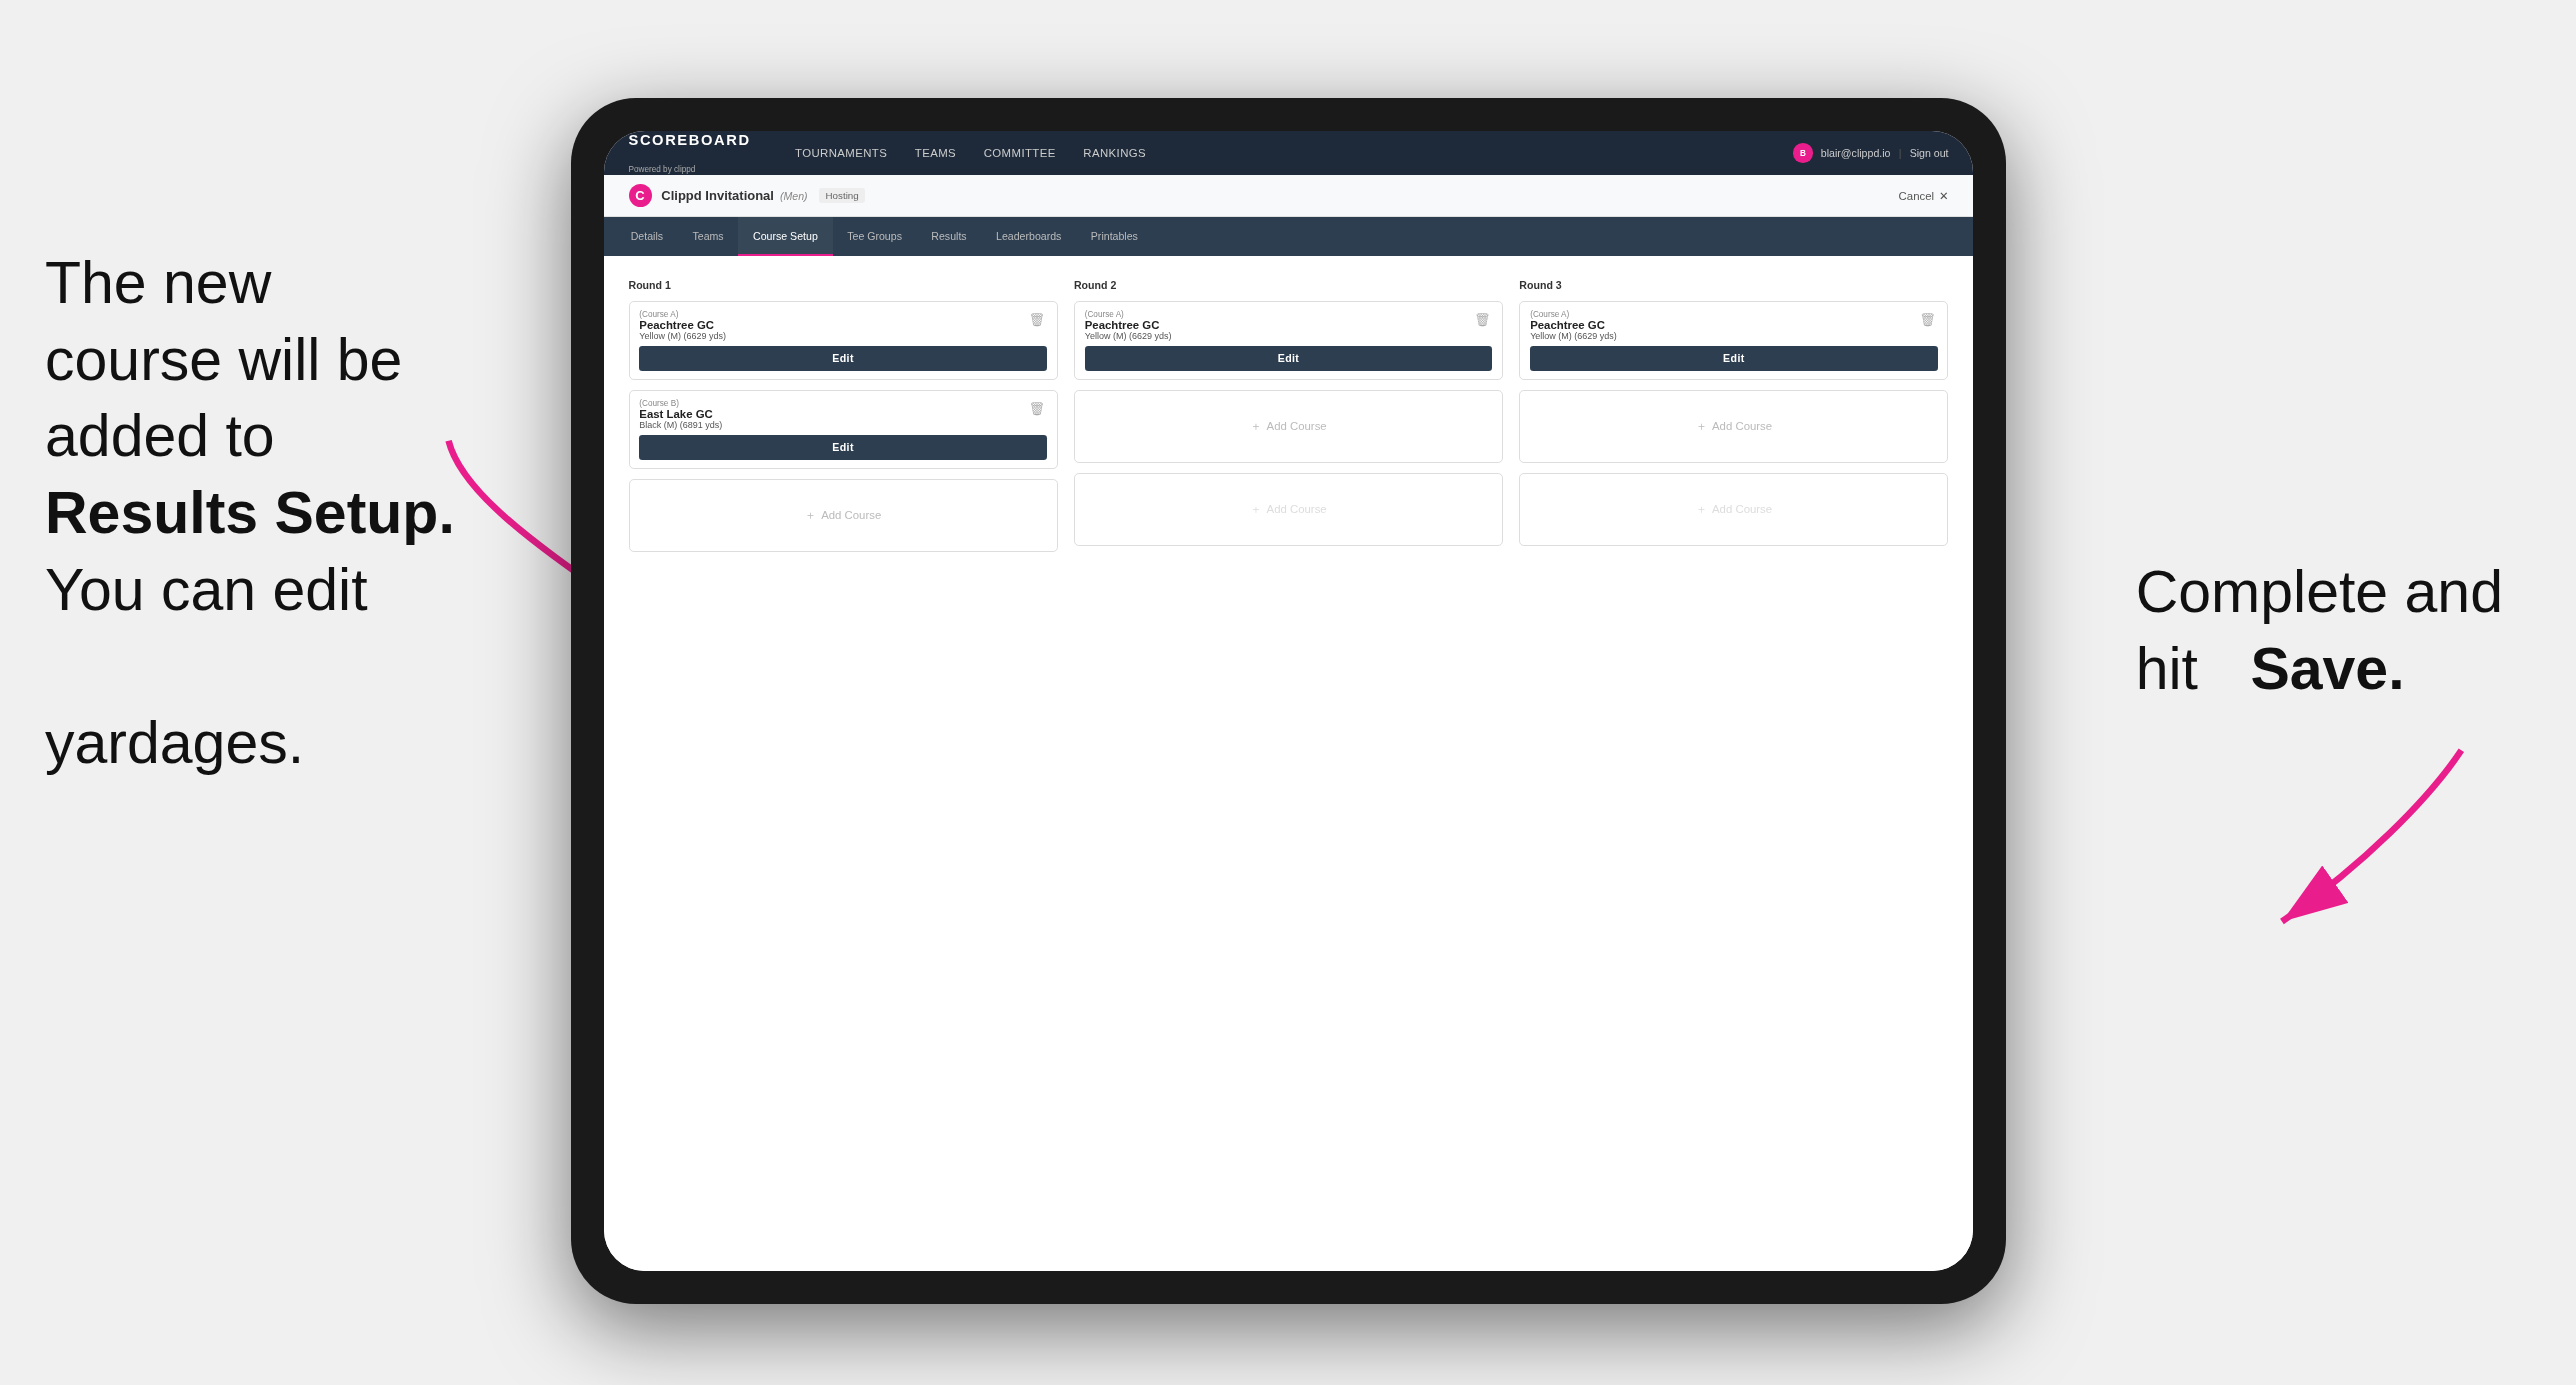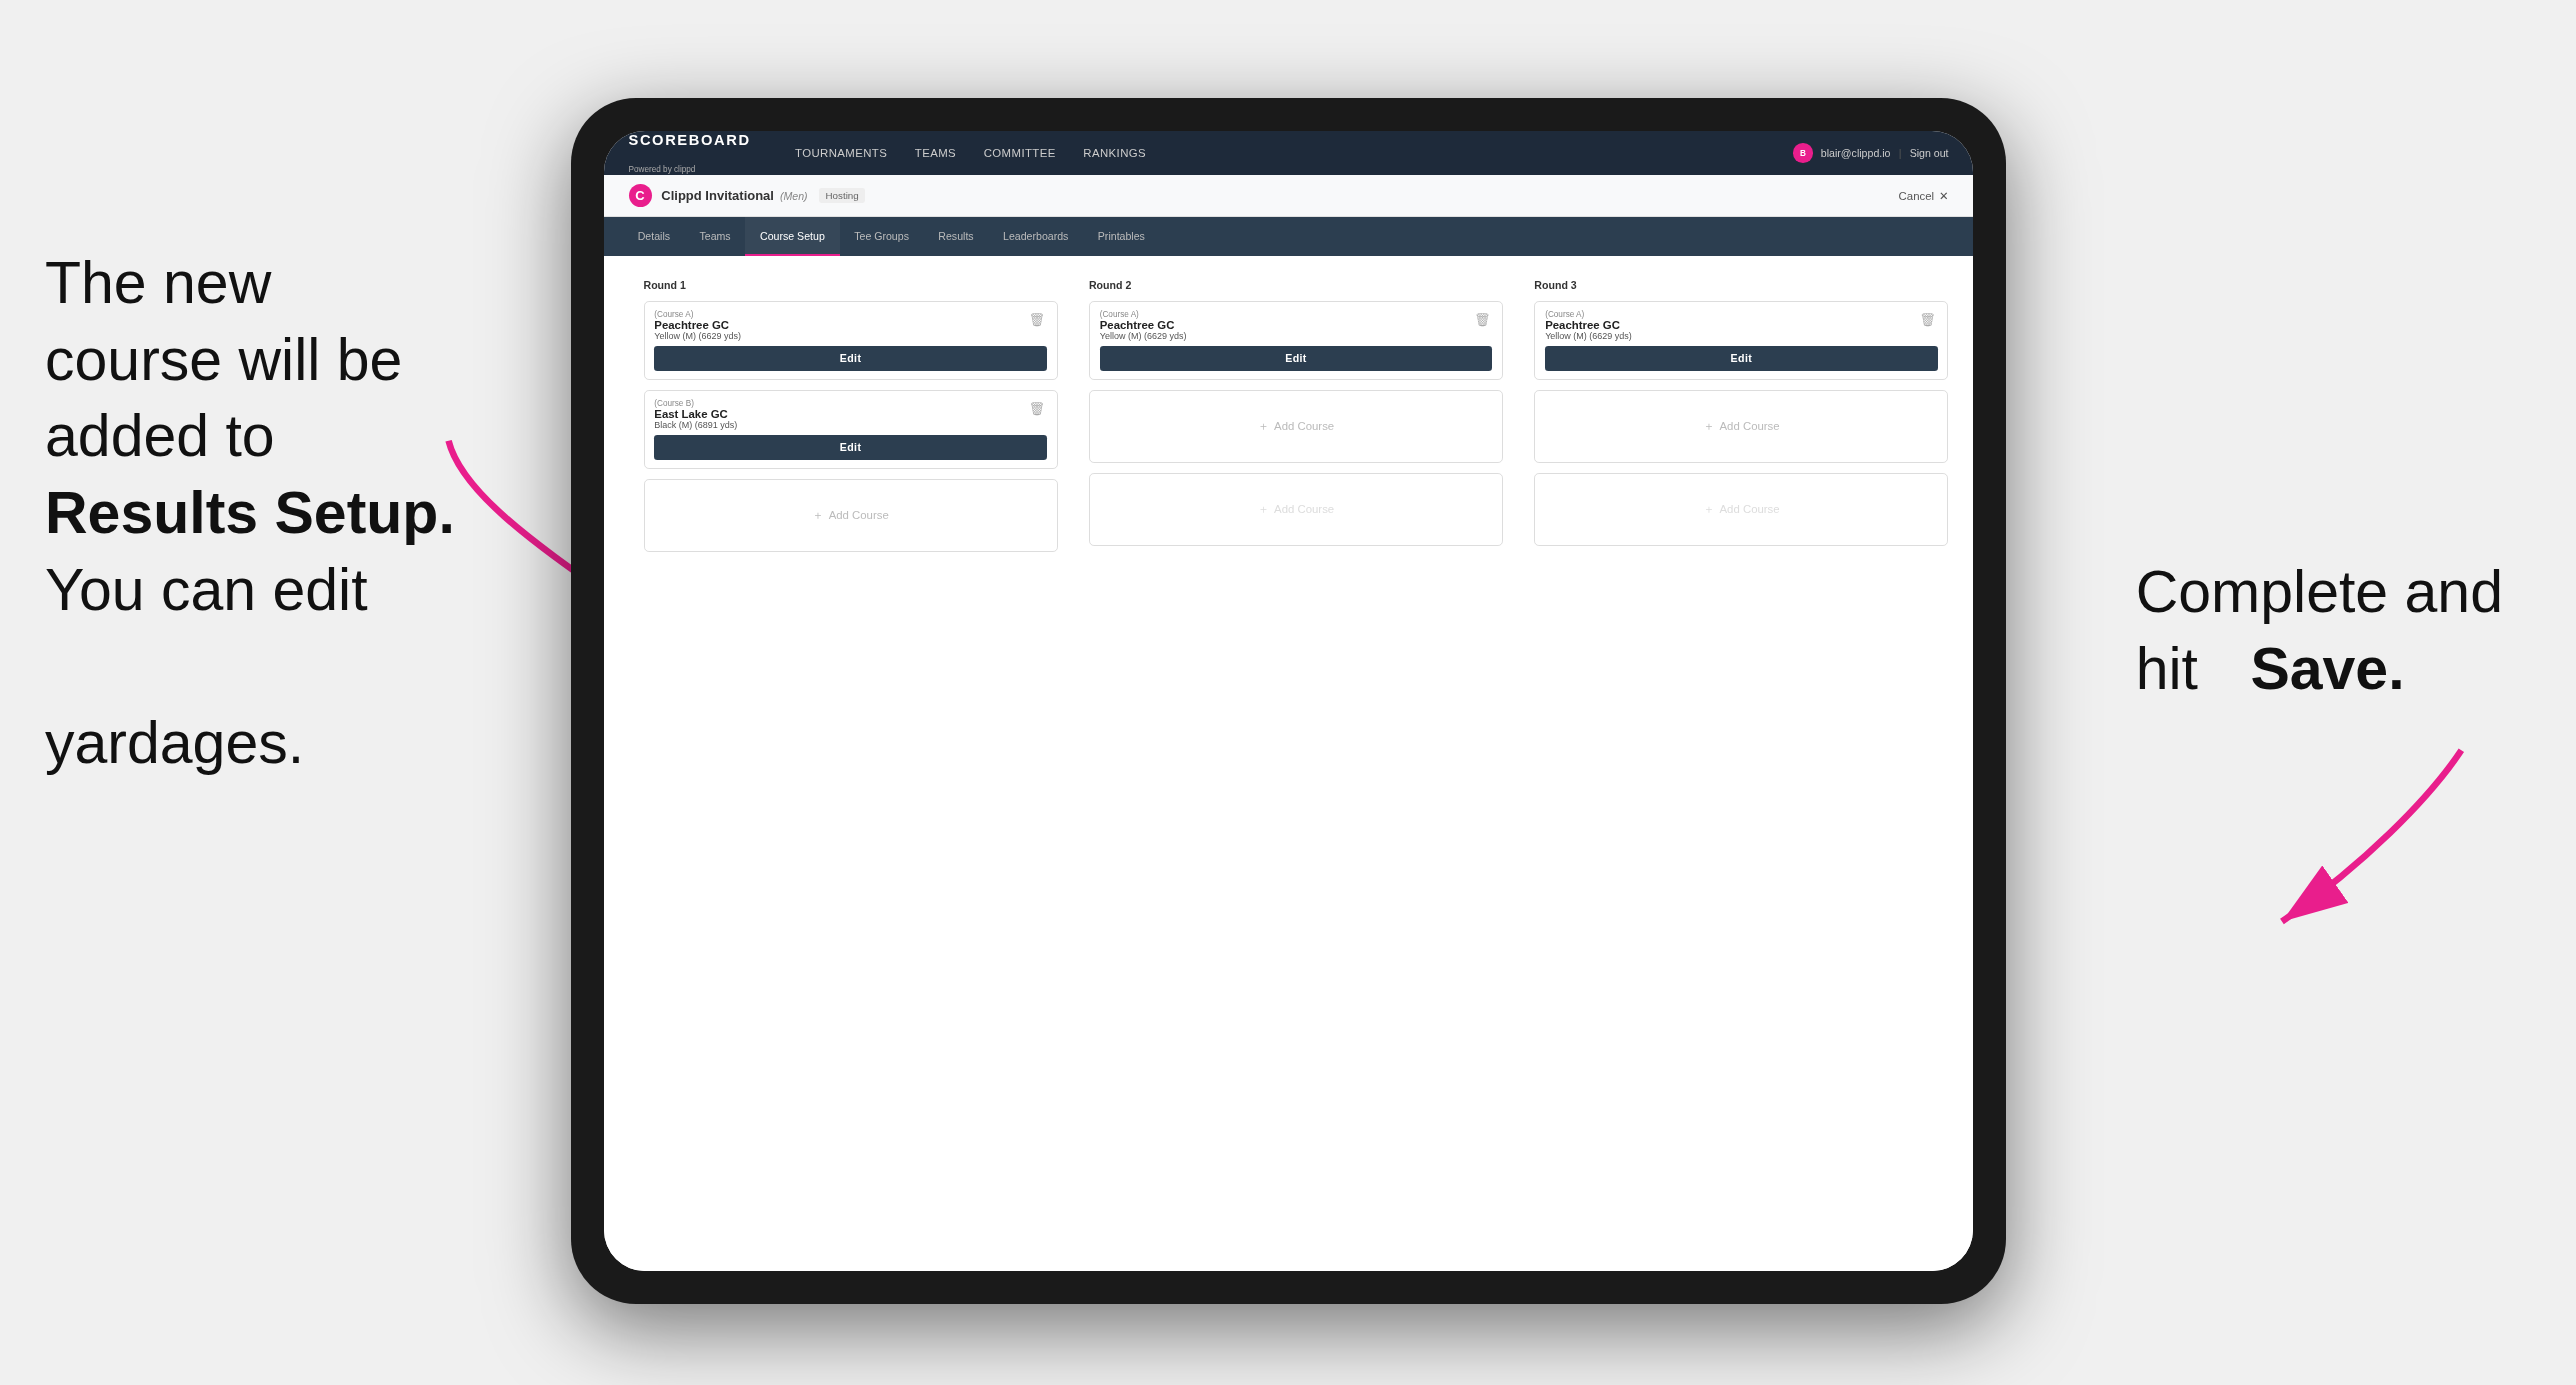--- a/index.html
+++ b/index.html
@@ -184,21 +184,21 @@
       cursor: pointer;
       display: flex;
       align-items: center;
       gap: 4.9px;
     }
 
     
     .tab-bar {
       background: #2c3e50;
       display: flex;
-      padding: 0 19px;
+      padding: 0 12px;
       height: 39px;
       align-items: stretch;
       flex-shrink: 0;
     }
 
     .tab-item {
       color: #bbb;
       font-size: 10.6px;
       padding: 0 14.7px;
       display: flex;
@@ -220,21 +220,21 @@
       padding: 23px 24.5px;
       overflow-y: auto;
     }
 
     .rounds-grid {
       display: grid;
       grid-template-columns: repeat(3, 1fr);
       gap: 16.3px;
     }
 
-    .round-column { display: flex; flex-direction: column; gap: 0; margin-left: 15px; }
+    .round-column { display: flex; flex-direction: column; gap: 0; }
 
     .round-label {
       font-size: 10.6px;
       font-weight: 600;
       color: #333;
       margin-bottom: 9.8px;
     }
 
     
     .course-card {

